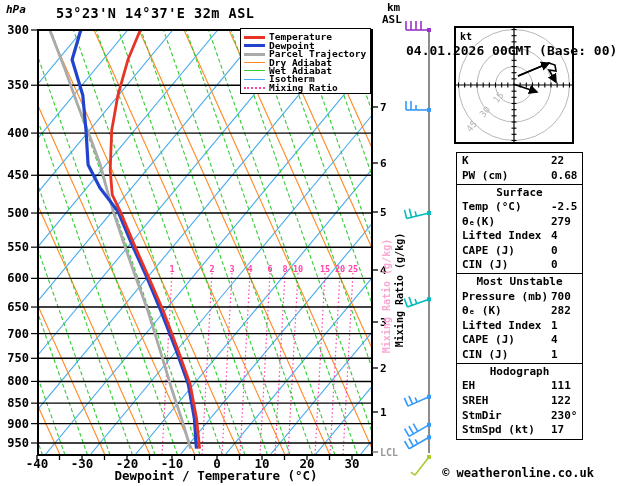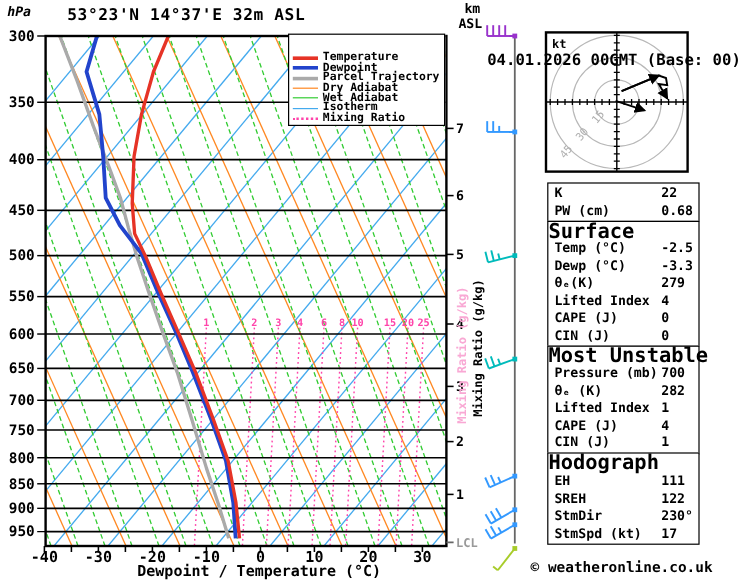--- a/index.html
+++ b/index.html
@@ -11,31 +11,31 @@
   #hpa-label{left:6px;top:3px;font-size:11px;font-style:italic;}
   #main-title{left:56px;top:5px;font-size:13.5px;letter-spacing:0.5px;}
   #km-label{left:387px;top:1px;font-size:11px;}
   #asl-label{left:382px;top:13px;font-size:11px;}
   #date-label{left:406px;top:3px;font-size:13px;margin-top:40px;}
   #xaxis-label{left:49px;top:468px;width:334px;text-align:center;font-size:12.5px;}
   #copyright{left:440px;top:466px;width:156px;text-align:center;font-size:12px;}
   #mix-axis-label{left:399px;top:290px;transform:translate(-50%,-50%) rotate(-90deg);font-size:10px;}
   #mix-axis-label-pink{left:386px;top:296px;transform:translate(-50%,-50%) rotate(-90deg);font-size:10px;color:#f9a8d4;}
   
-  #legend{left:240px;top:28px;width:131px;background:#fff;border:1.6px solid #000;padding:15px 0 1px 3px;box-sizing:border-box;}
+  #legend{left:240px;top:28px;width:131px;background:#fff;border:1.6px solid #000;padding:4px 0 1px 3px;box-sizing:border-box;}
   .lg-row{display:flex;align-items:center;height:8.45px;gap:4px;}
   .lg-line{width:21px;flex:0 0 21px;}
   .lg-label{font-size:9.5px;font-weight:bold;line-height:8px;}
   
   #data-table{left:456px;top:152px;width:127px;}
   .tbox{border:1.6px solid #000;background:#fff;box-sizing:border-box;padding:1px 0;}
   .tbox + .tbox{margin-top:-1.6px;}
   .trow{position:relative;height:14.55px;line-height:14.55px;font-size:11px;font-weight:bold;padding-left:5px;}
   .trow .val{position:absolute;left:94px;top:0;}
-  .thead{height:14.55px;line-height:14.55px;font-size:17px;font-weight:bold;text-align:left;}
+  .thead{height:14.55px;line-height:14.55px;font-size:11px;font-weight:bold;text-align:center;}
 </style>
 </head>
 <body>
 
 <div id="canvas">
   <svg id="plot-svg" width="629" height="486">
       <defs>
         <clipPath id="plotclip">
           <rect x="38" y="30" width="334" height="425"></rect>
         </clipPath>
@@ -356,21 +356,20 @@
       </div>
     </div>
   <div class="abs" id="data-table">
       <div class="tbox">
         <div class="trow"><span>K</span><span class="val">22</span></div>
         <div class="trow"><span>PW (cm)</span><span class="val">0.68</span></div>
       </div>
       <div class="tbox">
         <div class="thead">Surface</div>
         <div class="trow"><span>Temp (°C)</span><span class="val">-2.5</span></div>
-        <div class="trow"><span>Dewp (°C)</span><span class="val">-3.3</span></div>
         <div class="trow"><span>θₑ(K)</span><span class="val">279</span></div>
         <div class="trow"><span>Lifted Index</span><span class="val">4</span></div>
         <div class="trow"><span>CAPE (J)</span><span class="val">0</span></div>
         <div class="trow"><span>CIN (J)</span><span class="val">0</span></div>
       </div>
       <div class="tbox">
         <div class="thead">Most Unstable</div>
         <div class="trow"><span>Pressure (mb)</span><span class="val">700</span></div>
         <div class="trow"><span>θₑ (K)</span><span class="val">282</span></div>
         <div class="trow"><span>Lifted Index</span><span class="val">1</span></div>

